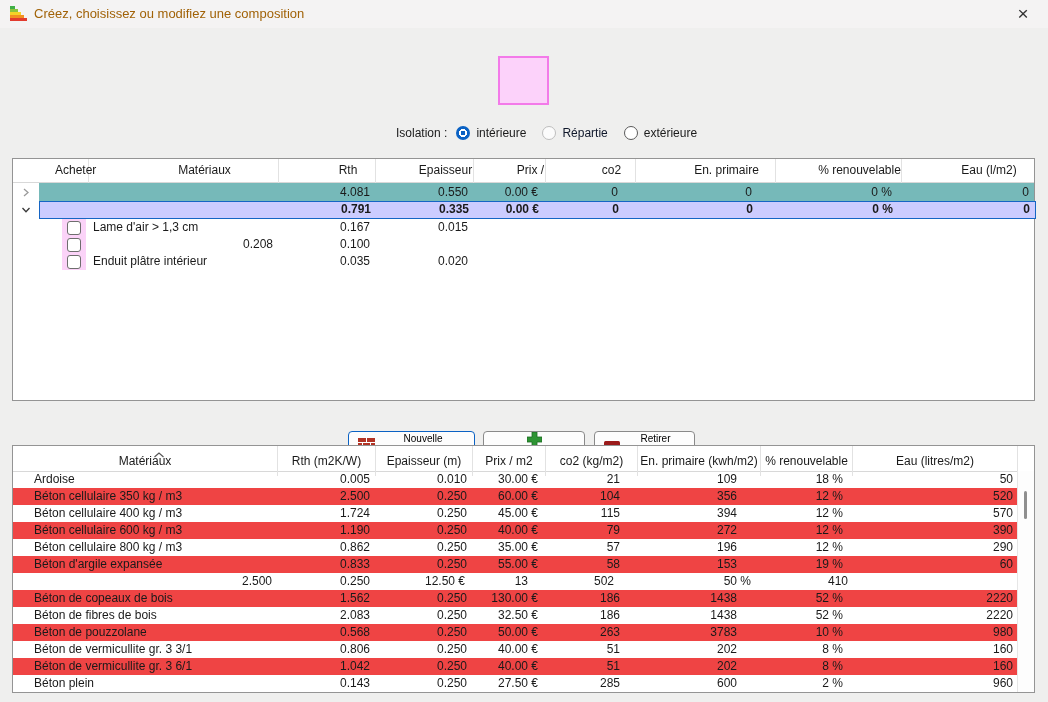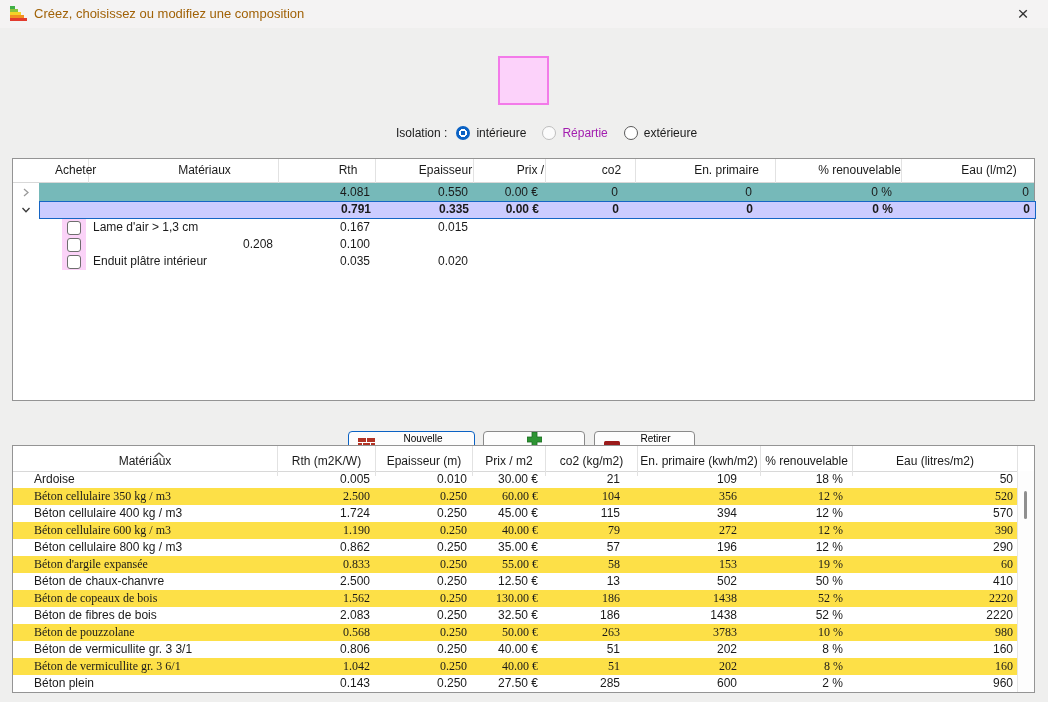--- a/index.html
+++ b/index.html
@@ -26,21 +26,21 @@
   .swatch{position:absolute;left:498px;top:56px;width:47px;height:45px;
     background:var(--swatch-bg,#fcd2fa);border:2px solid var(--swatch-border,#f37ae9);}
   
   .isolation{position:absolute;left:396px;top:126px;height:18px;display:flex;align-items:flex-start;font-size:12px;}
   .iso-label{margin-right:9px;}
   .radio-opt{display:flex;align-items:center;margin-right:16px;}
   .rb{width:14px;height:14px;border-radius:50%;margin-right:6px;box-sizing:border-box;flex:none;}
   .rb.checked{background:radial-gradient(circle closest-side,var(--accent,#0b62c4) 0 32%,#ffffff 32% 56%,var(--accent,#0b62c4) 56% 100%);}
   .rb.disabled{border:1px solid #bdbdbd;background:#fbfbfb;}
   .rb.unchecked{border:1px solid #5a5a5a;background:#fff;}
-  .radio-opt.disabled span.lbl{color:#a21caf;}
+  .radio-opt.disabled span.lbl{color:#0f172a;}
   
   .tbl{position:absolute;background:#fff;border:1px solid #949494;box-sizing:border-box;font-size:12px;}
   .cell{overflow:hidden;white-space:nowrap;}
   .n{text-align:right;}
   .c-rth{padding-right:6px;}  .c-ep{padding-right:6px;}
   .c-prix{padding-right:8px;} .c-co2{padding-right:18px;}
   .c-enp{padding-right:24px;} .c-ren{padding-right:10px;}
   .c-eau{padding-right:5px;}
   
   .tbl.upper{left:12px;top:158px;width:1023px;height:243px;}
@@ -67,21 +67,21 @@
   
   .tbl.lower{left:12px;top:445px;width:1023px;height:248px;}
   .l-head{display:grid;grid-template-columns:265px 98px 97px 73px 92px 123px 92px 165px 16px;
     height:25px;border-bottom:1px solid #d8d8d8;position:relative;}
   .l-head .hc{text-align:center;border-right:1px solid #e2e2e2;line-height:30px;}
   .l-head .hc:last-child{border-right:none;}
   .sort-caret{position:absolute;left:140px;top:1px;}
   .l-body{position:absolute;top:25px;left:0;right:16px;bottom:0;overflow:hidden;}
   .lrow{display:grid;grid-template-columns:265px 98px 97px 73px 92px 123px 92px 165px;
     height:17px;line-height:17px;}
-  .lrow.alt{background:#fde047;font-family:Liberation Serif, serif;}
+  .lrow.alt{background:#ef4444;}
   .c-mat{padding-left:21px;}
   .vscroll{position:absolute;top:25px;right:0;bottom:0;width:16px;background:#fdfdfd;border-left:1px solid #e6e6e6;}
   .vthumb{position:absolute;top:20px;left:6px;width:3px;height:28px;background:#8f8f8f;border-radius:2px;}
 </style>
 </head>
 <body>
 
 <div class="window">
 
   <div class="titlebar">
@@ -296,21 +296,20 @@
           <div class="cell c-mat">Béton d'argile expansée</div>
           <div class="cell c-rth n">0.833</div>
           <div class="cell c-ep n">0.250</div>
           <div class="cell c-prix n">55.00 €</div>
           <div class="cell c-co2 n">58</div>
           <div class="cell c-enp n">153</div>
           <div class="cell c-ren n">19 %</div>
           <div class="cell c-eau n">60</div>
         </div>
         <div class="lrow">
-          <div class="cell c-mat">Béton de chaux-chanvre</div>
           <div class="cell c-rth n">2.500</div>
           <div class="cell c-ep n">0.250</div>
           <div class="cell c-prix n">12.50 €</div>
           <div class="cell c-co2 n">13</div>
           <div class="cell c-enp n">502</div>
           <div class="cell c-ren n">50 %</div>
           <div class="cell c-eau n">410</div>
         </div>
         <div class="lrow alt">
           <div class="cell c-mat">Béton de copeaux de bois</div>

